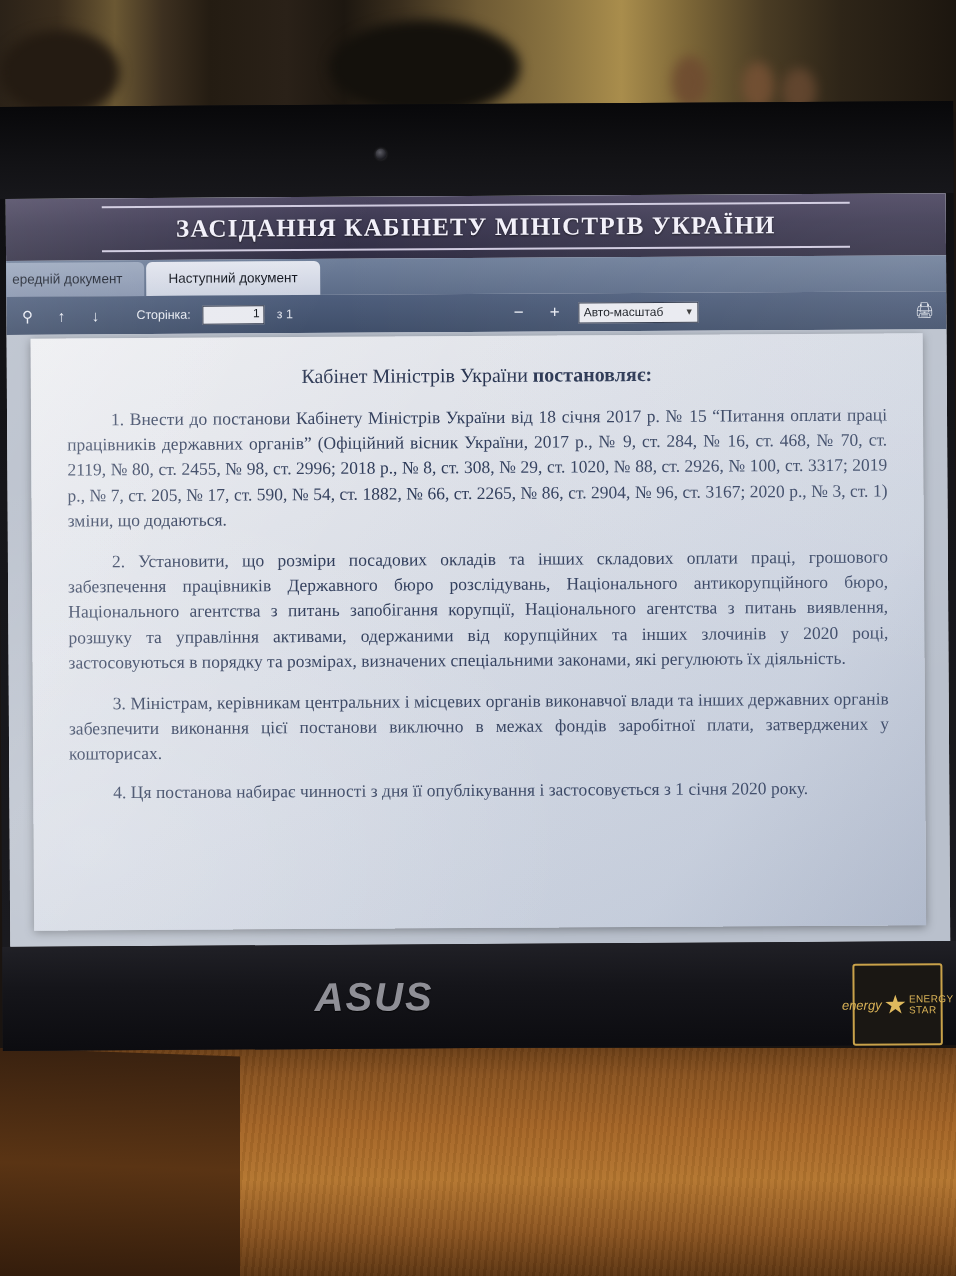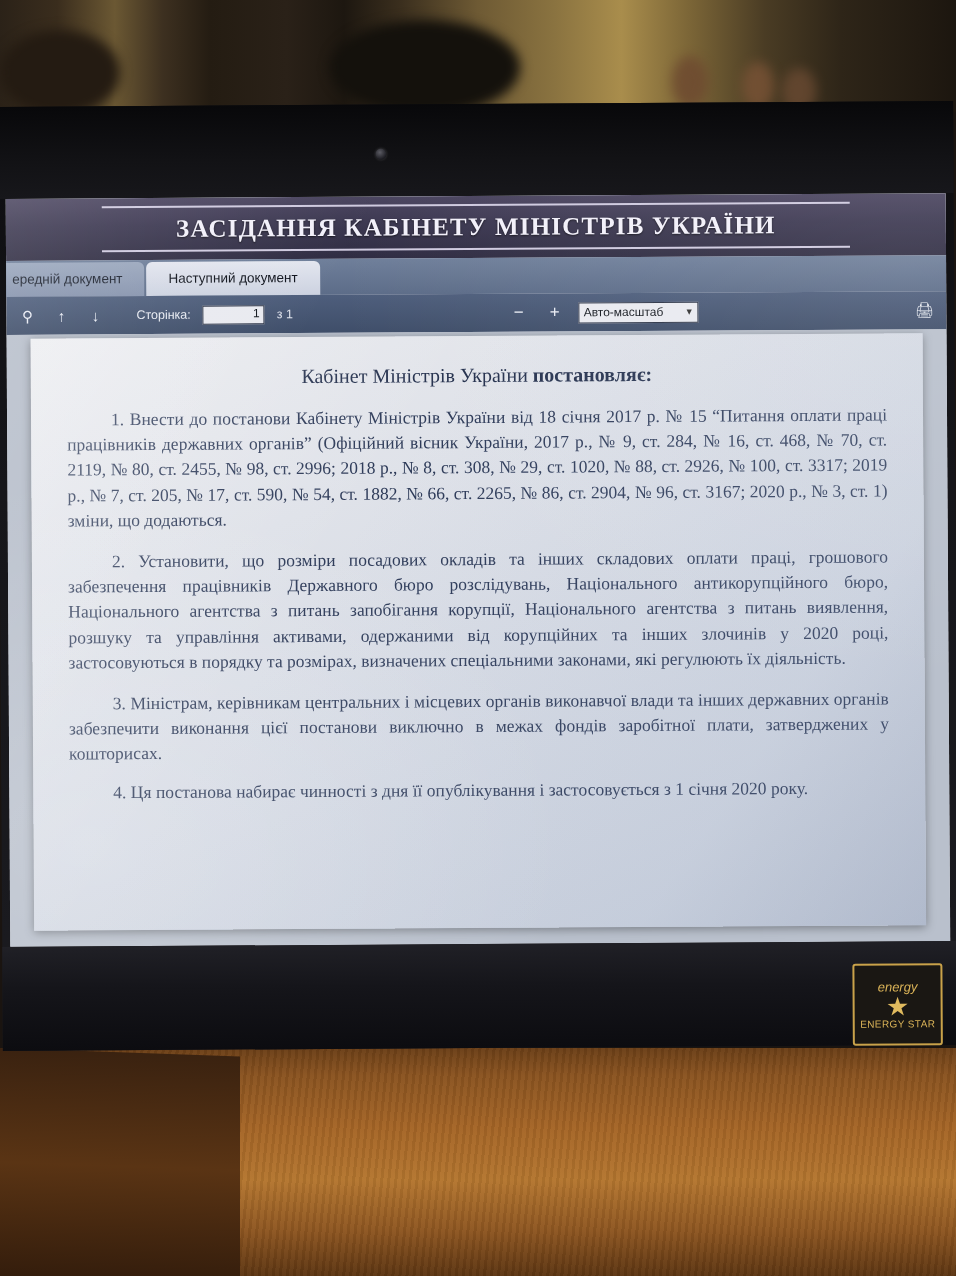--- a/index.html
+++ b/index.html
@@ -101,21 +101,21 @@
     color: #8f8f96;
     text-shadow: 0 1px 1px rgba(0,0,0,.8);
   }
   .energy-star {
     position: absolute; right: 16px; top: 862px;
     width: 86px; height: 78px;
     border: 2px solid #c9a24a;
     border-radius: 3px;
     background: #1a1713;
     color: #d9b257;
-    display: flex; flex-direction: column;
+    display: flex; flex-direction: row;
     align-items: center; justify-content: center;
     gap: 2px;
   }
   .energy-star .es-word {
     font-style: italic; font-size: 13px; color: #d9b257;
   }
   .energy-star .es-star {
     font-size: 26px; color: #e0ba5e; line-height: 20px;
   }
   .energy-star .es-label {
@@ -345,18 +345,19 @@
         <p class="doc-p">2. Установити, що розміри посадових окладів та інших складових оплати праці, грошового забезпечення працівників Державного бюро розслідувань, Національного антикорупційного бюро, Національного агентства з питань запобігання корупції, Національного агентства з питань виявлення, розшуку та управління активами, одержаними від корупційних та інших злочинів у 2020 році, застосовуються в порядку та розмірах, визначених спеціальними законами, які регулюють їх діяльність.</p>
         <p class="doc-p tight">3. Міністрам, керівникам центральних і місцевих органів виконавчої влади та інших державних органів забезпечити виконання цієї постанови виключно в межах фондів заробітної плати, затверджених у кошторисах.</p>
         <p class="doc-p tight">4. Ця постанова набирає чинності з дня її опублікування і застосовується з 1 січня 2020 року.</p>
       </div>
     </div>
 
     <div class="screen-glare"></div>
   </div>
 
   <div class="bezel-bottom"></div>
+  <div class="asus-logo">ASUS</div>
   <div class="energy-star">
     <div class="es-word">energy</div>
     <div class="es-star">★</div>
     <div class="es-label">ENERGY STAR</div>
   </div>
 </div>
 
 </body></html>

